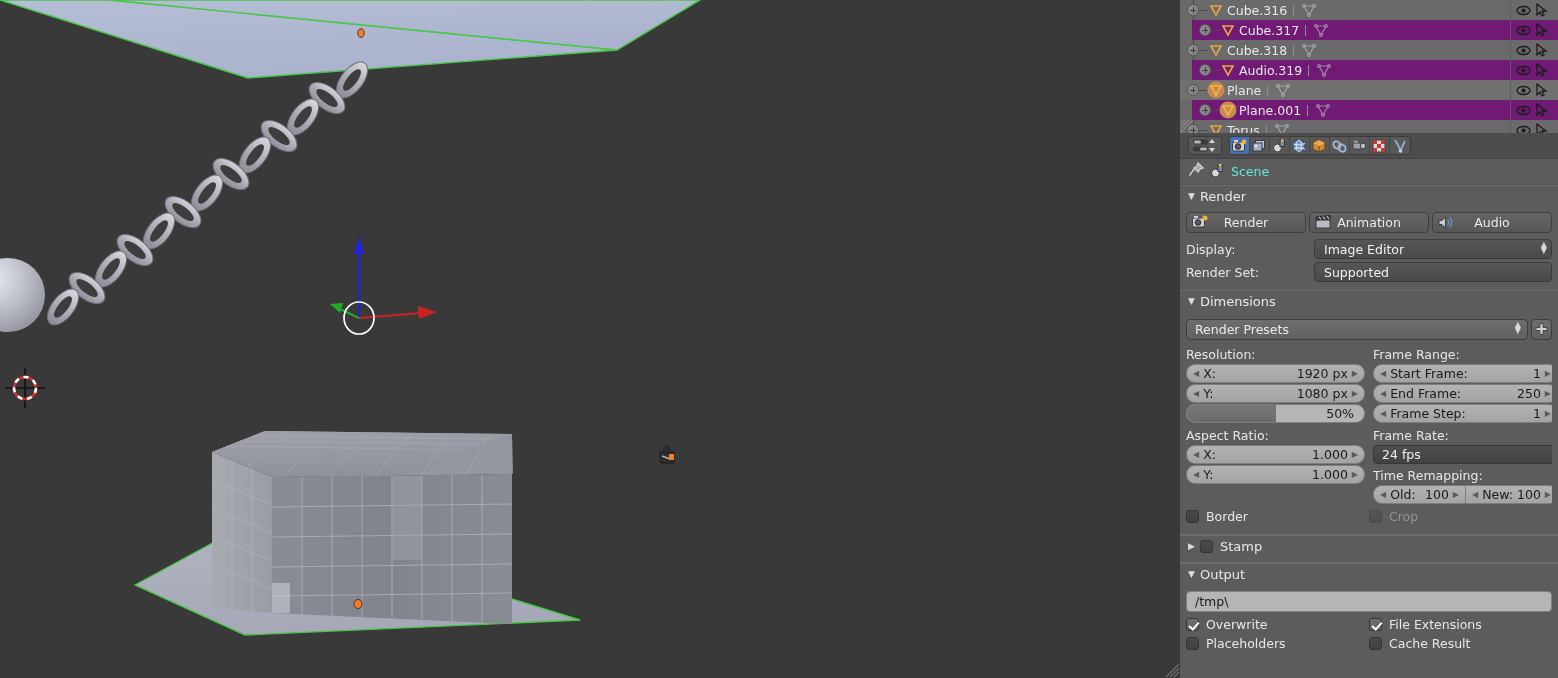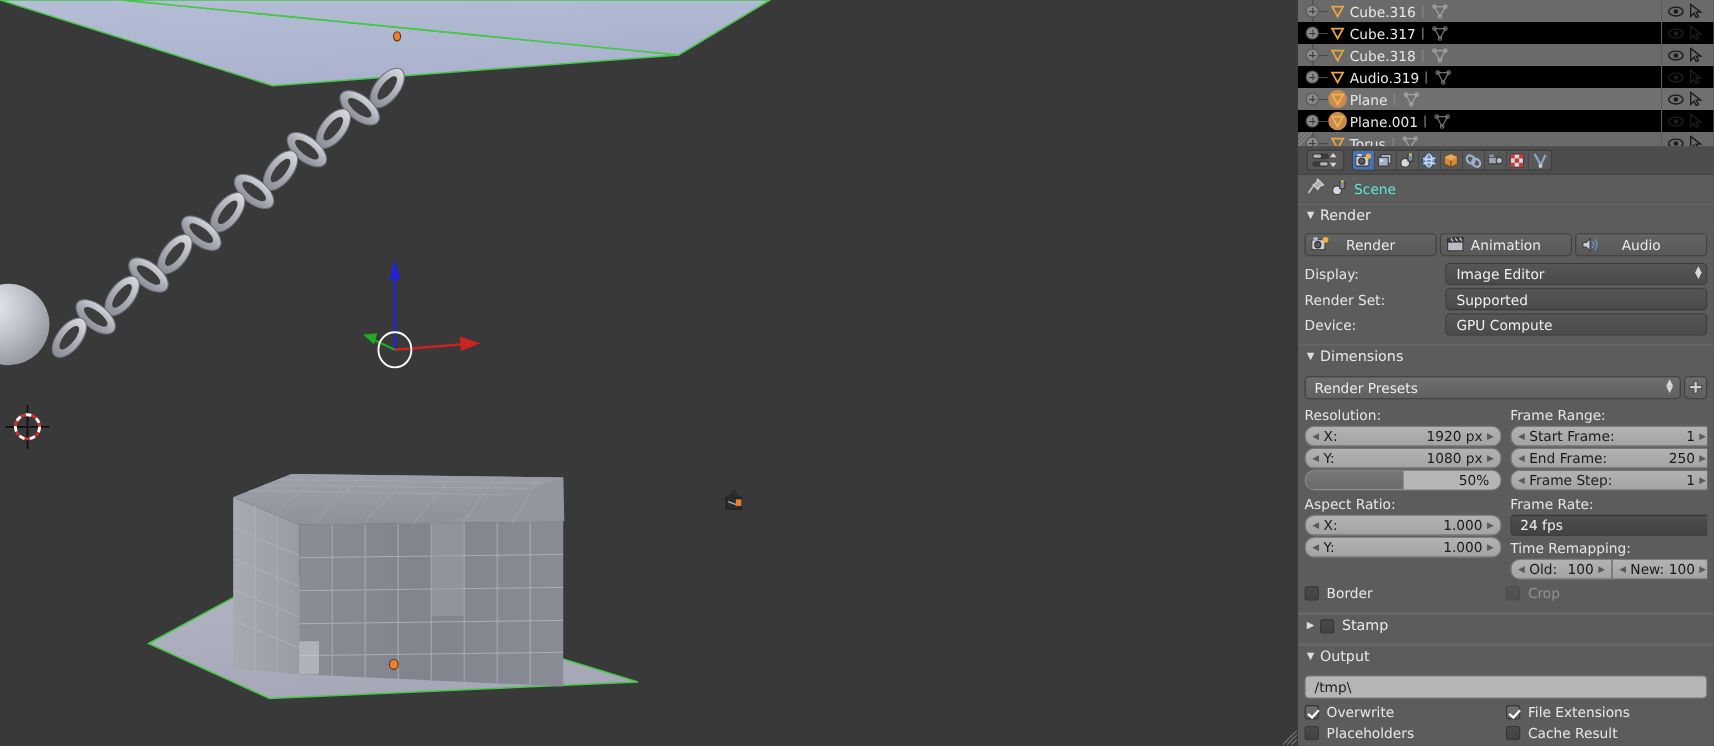--- a/index.html
+++ b/index.html
@@ -35,21 +35,21 @@
     background: #6a6a6a;
     overflow: hidden;
   }
   .ol-row {
     position: relative;
     height: 20px;
     display: flex; align-items: center;
     font-size: 12.5px; color: #e8e8e8;
     white-space: nowrap;
   }
-  .ol-row.alt { background: #000000; }
+  .ol-row.alt { background: #701a75; margin-left: 12px; }
   .ol-row.lit { background: #707070; }
   .ol-tree-line {
     position: absolute; left: 13px; top: 0; bottom: 0;
     width: 1px; background: #4a4a4a;
   }
   .ol-expand {
     width: 12px; height: 12px; margin-left: 7px;
     border-radius: 50%;
     background: #8a8a8a;
     border: 1px solid #555;
@@ -883,26 +883,20 @@
           </div>
         </div>
 
         <div class="field-line">
           <div class="field-label">Render Set:</div>
           <div class="combo">
             <span>Supported</span>
           </div>
         </div>
 
-        <div class="field-line">
-          <div class="field-label">Device:</div>
-          <div class="combo">
-            <span>GPU Compute</span>
-          </div>
-        </div>
       </div>
 
       <div class="panel-head">
         <span class="tri">▼</span>
         <span>Dimensions</span>
       </div>
       <div class="panel-body">
 
         <div class="preset-row">
           <div class="wide-combo">

